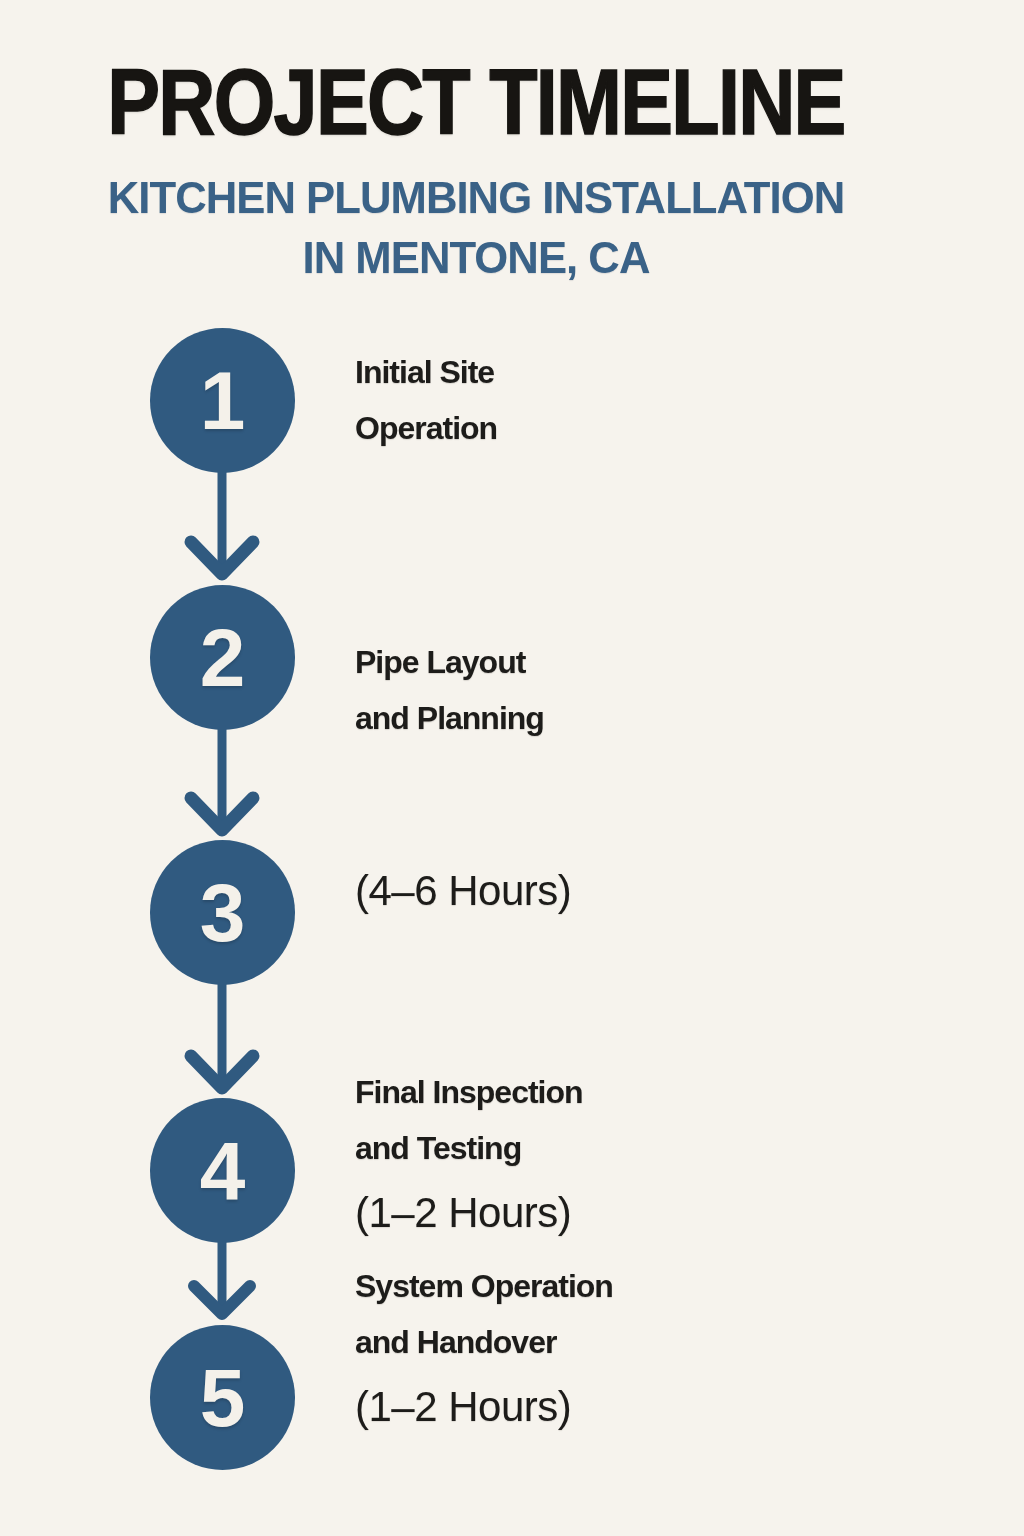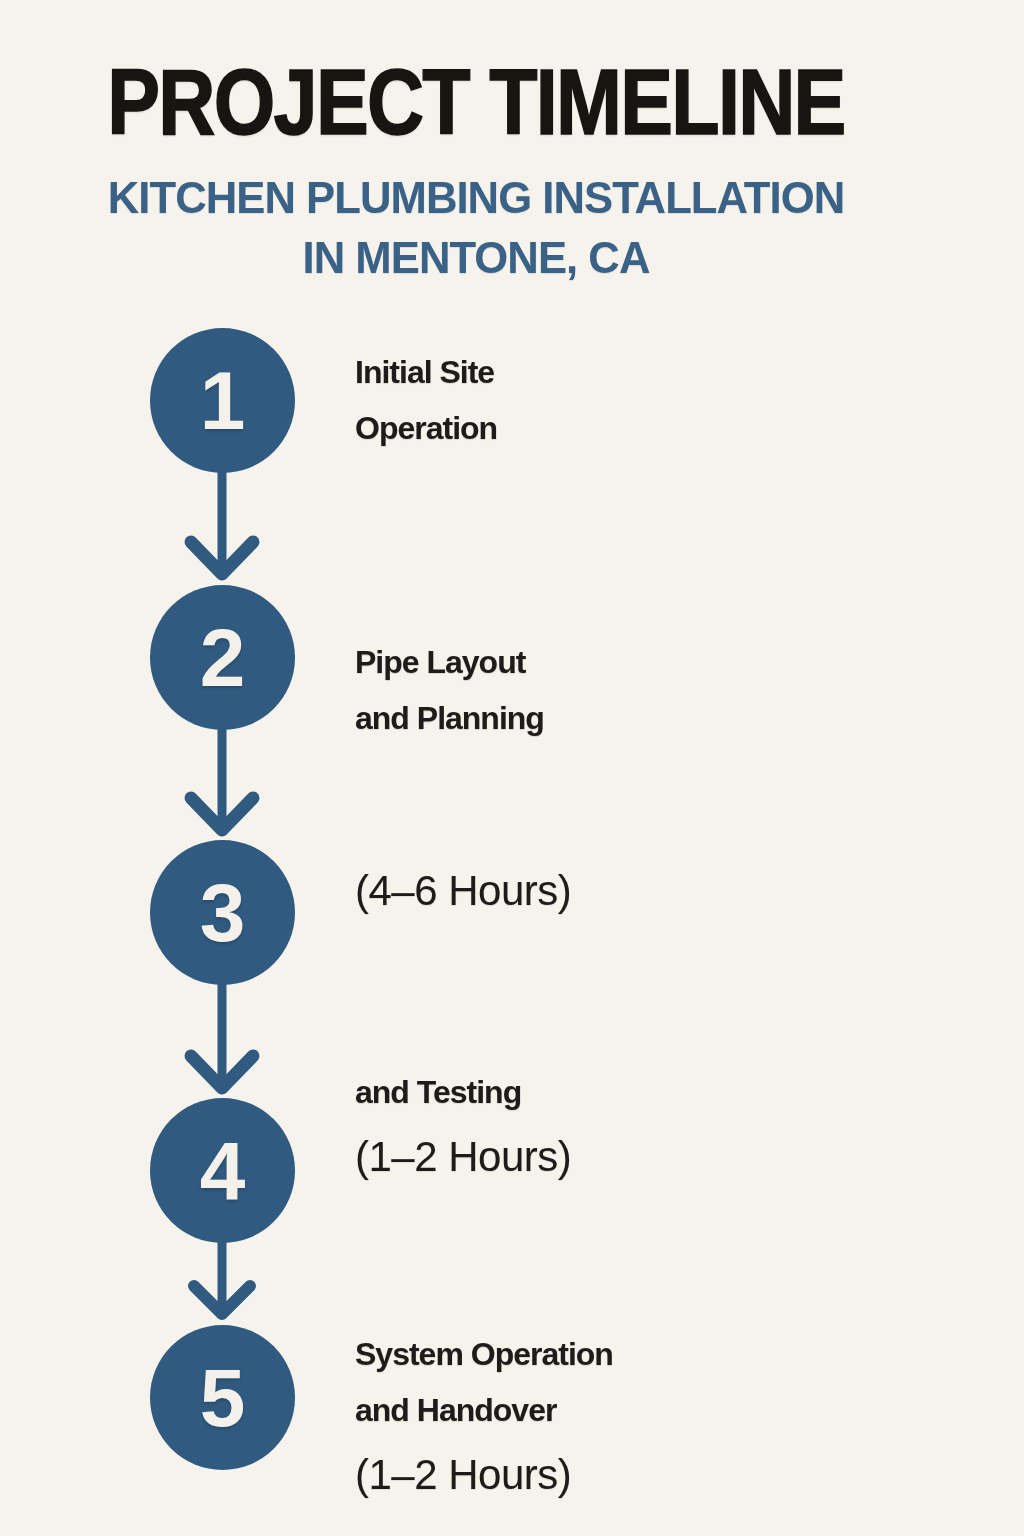--- a/index.html
+++ b/index.html
@@ -97,21 +97,21 @@
   
   .steptext {
     position: absolute;
     left: 355px;
     width: 620px;
   }
   .t1 { top: 344px; }
   .t2 { top: 602px; margin-top: 32px; }
   .t3 { top: 854px; }
   .t4 { top: 1064px; }
-  .t5 { top: 1326px; }
+  .t5 { top: 1258px; }
   .step-title {
     font-size: 32px;
     line-height: 56px;
     font-weight: bold;
     letter-spacing: -1px;
     color: var(--text, #1D1C1A);
     text-shadow: 0 1px 1px rgba(40,35,25,0.15);
   }
   .step-duration {
     margin-top: 14px;
@@ -170,20 +170,21 @@
 
   <svg class="arrow a3" viewBox="0 0 90 114">
     <line x1="45" y1="0" x2="45" y2="98" stroke-width="9"></line>
     <polyline points="14,74 45,106 76,74" stroke-width="13" stroke-linecap="round" stroke-linejoin="round"></polyline>
   </svg>
 
   <div class="circle c4">
     <span class="num">4</span>
   </div>
   <div class="steptext t4">
+    <div class="step-title">Final Inspection</div>
     <div class="step-title">and Testing</div>
     <div class="step-duration">(1–2 Hours)</div>
   </div>
 
   <svg class="arrow a4" viewBox="0 0 90 82">
     <line x1="45" y1="0" x2="45" y2="66" stroke-width="9"></line>
     <polyline points="17,46 45,74 73,46" stroke-width="12" stroke-linecap="round" stroke-linejoin="round"></polyline>
   </svg>
 
   <div class="circle c5">

